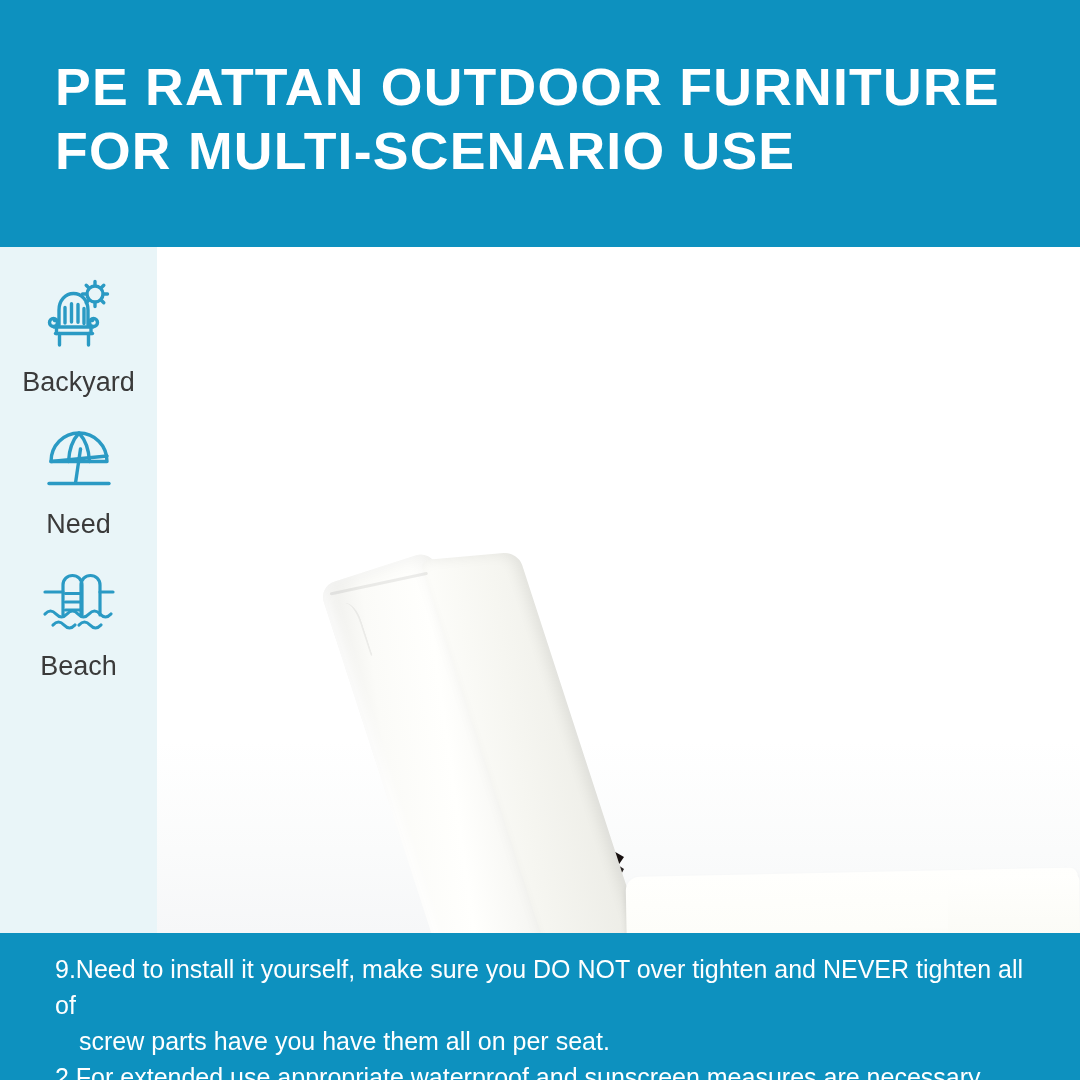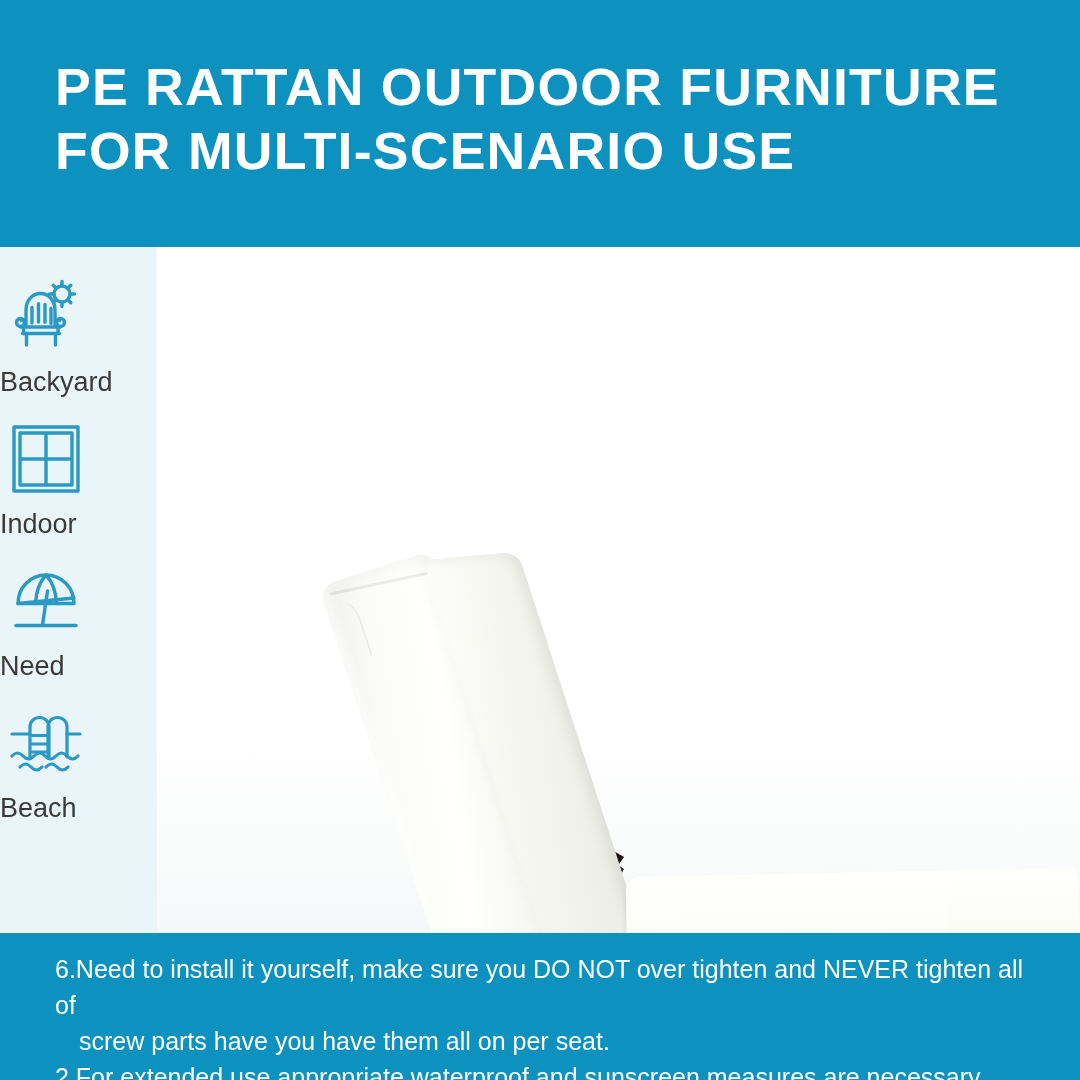--- a/index.html
+++ b/index.html
@@ -49,20 +49,21 @@
     display:flex;
     flex-direction:column;
     align-items:center;
     justify-content:flex-start;
     padding-top:24px;
   }
   .scenario {
     width:157px;
     display:flex;
     flex-direction:column;
+    align-items:center;
     margin-bottom:14px;
   }
   .scenario-icon {
     width:92px; height:92px;
     display:flex;
     align-items:center;
     justify-content:center;
   }
   .scenario-icon svg { display:block; }
   .scenario-label {
@@ -213,30 +214,20 @@
           <path d="M15 50h39"></path>
           <path d="M17.5 50v6.5M52 50v6.5"></path>
           <path d="M16.5 56.5h37"></path>
 
           <path d="M20.5 56.5V68M49.5 56.5V68"></path>
         </svg>
       </div>
       <div class="scenario-label">Backyard</div>
     </div>
 
-    <div class="scenario">
-      <div class="scenario-icon">
-        <svg width="74" height="74" viewBox="0 0 74 74" fill="none" stroke="#2a9ac4" stroke-width="3.4" stroke-linejoin="round">
-          <rect x="5" y="5" width="64" height="64"></rect>
-          <rect x="11" y="11" width="52" height="52"></rect>
-          <path d="M37 11v52M11 37h52"></path>
-        </svg>
-      </div>
-      <div class="scenario-label">Indoor</div>
-    </div>
 
     <div class="scenario">
       <div class="scenario-icon">
         <svg width="80" height="72" viewBox="0 0 80 72" fill="none" stroke="#2a9ac4" stroke-width="3.4" stroke-linecap="round" stroke-linejoin="round">
 
           <path d="M12 38.5C12 22.5 24.5 10 40 10s28 12.5 28 28.5z"></path>
 
           <path d="M40 10c-6.5 7-10 17.5-10.5 28.5M40 10c6.5 7 10 17.5 10.5 28.5"></path>
 
           <path d="M12 38.5l56-5.5"></path>
@@ -306,19 +297,19 @@
 
       <div class="seat-cushion"></div>
 
       <div class="seat-cushion-2"></div>
 
     </div>
   </div>
 
   <div class="footer-band">
     <div class="footer-list">
-      <span class="footer-item">6.Need to install it yourself, make sure you DO NOT over tighten and NEVER tighten all of</span>
+      <span class="footer-item">9.Need to install it yourself, make sure you DO NOT over tighten and NEVER tighten all of</span>
       <span class="footer-item indent">screw parts have you have them all on per seat.</span>
       <span class="footer-item">2.For extended use,appropriate waterproof and sunscreen measures are necessary.</span>
     </div>
   </div>
 
 </div>
 
 </body></html>

